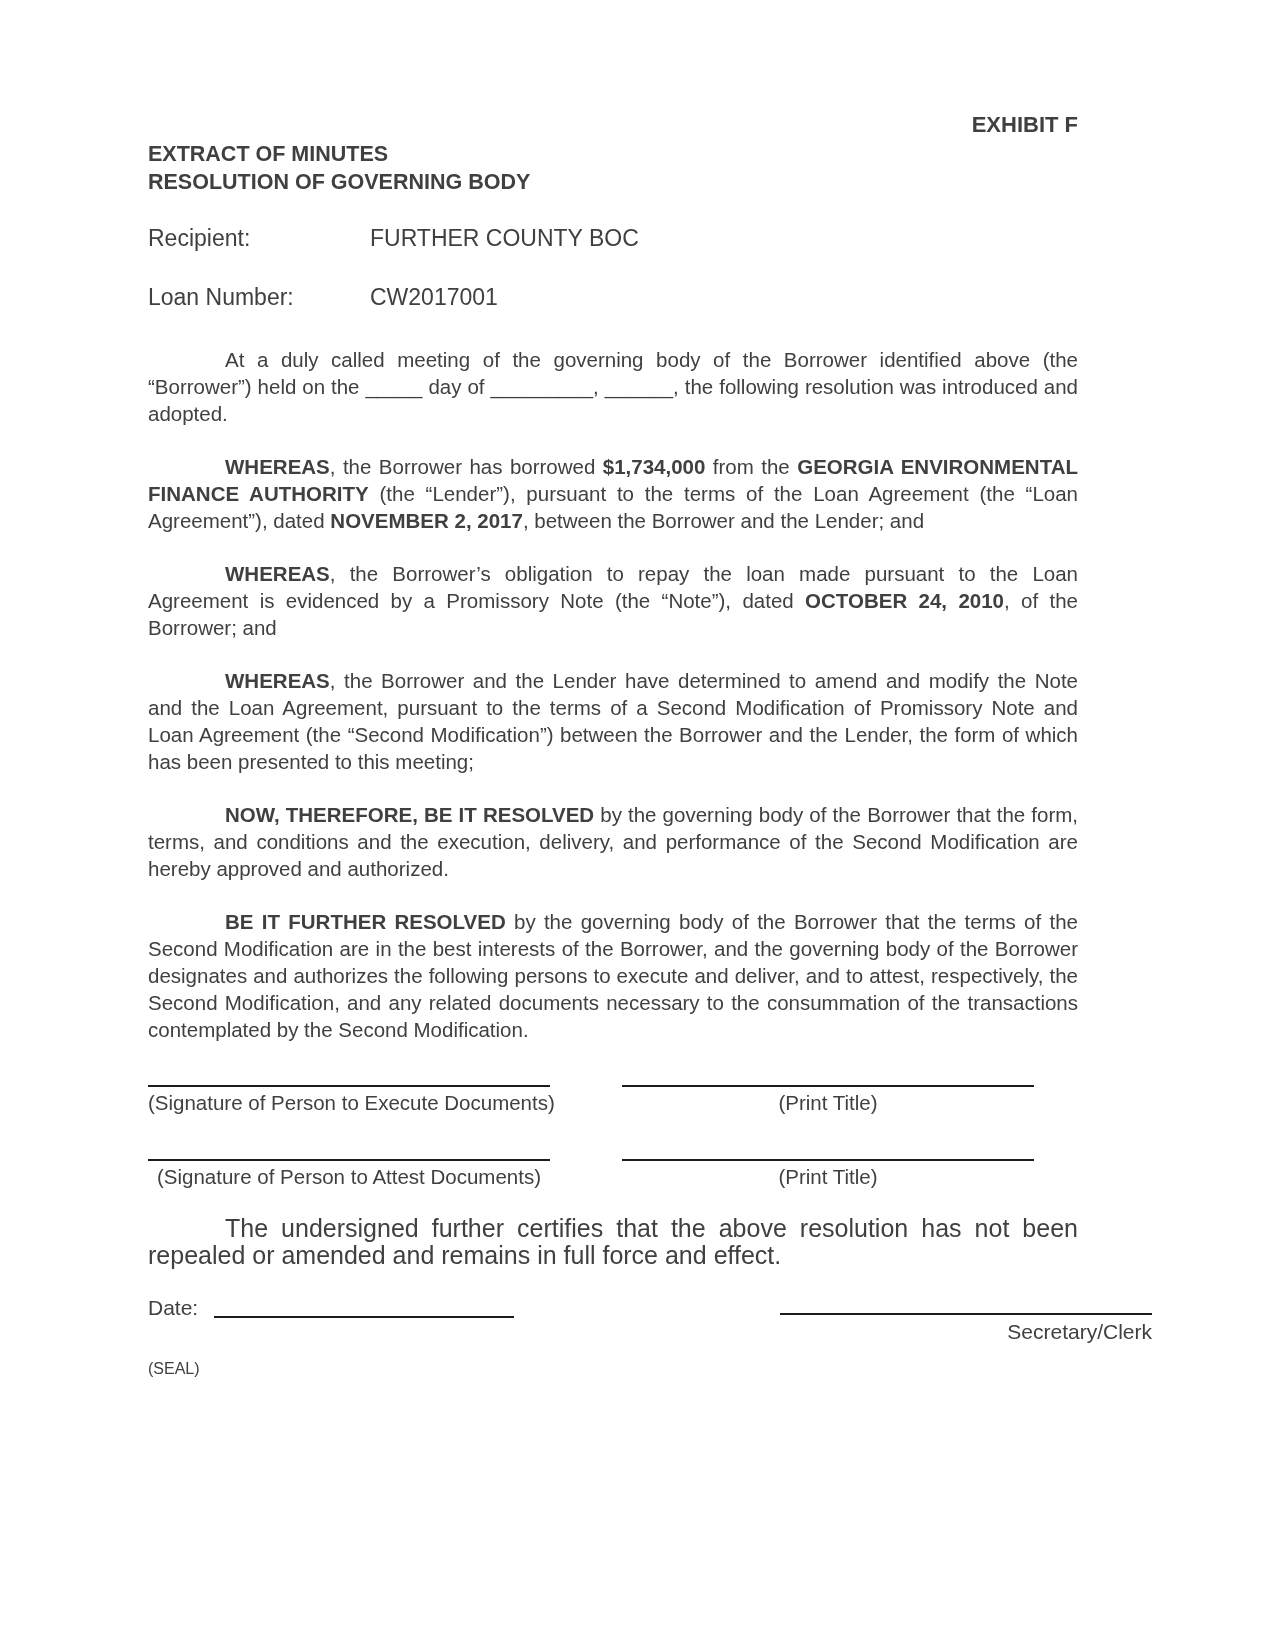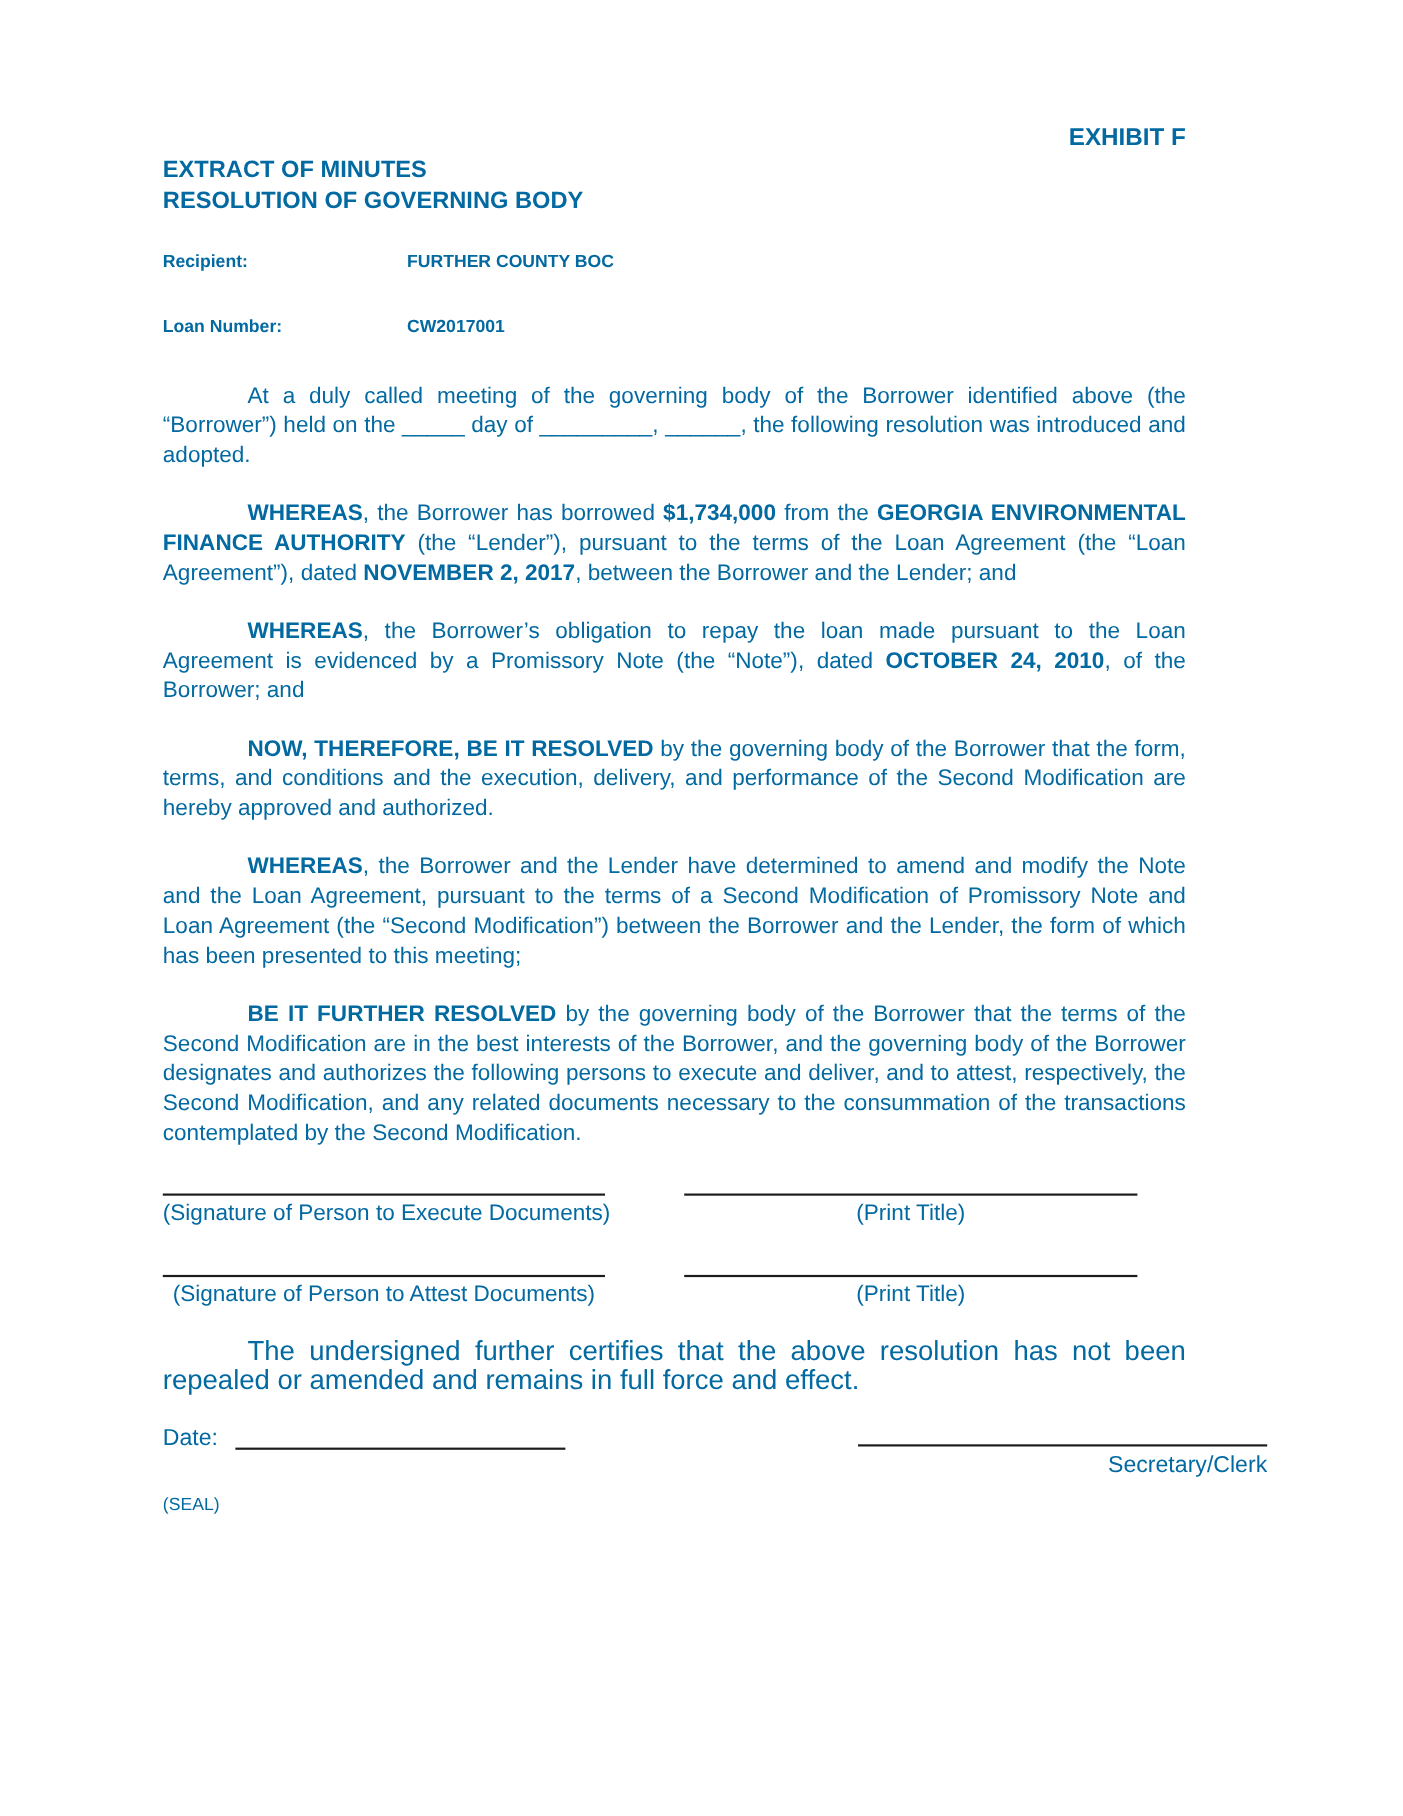--- a/index.html
+++ b/index.html
@@ -4,39 +4,39 @@
 <style>
   html, body { margin: 0; padding: 0; background: #ffffff; }
   .page {
     position: relative;
     width: 1275px;
     height: 1445px;
     box-sizing: border-box;
     background: #ffffff;
     padding: 112px 197px 0 148px;
     font-family: "Liberation Sans", sans-serif;
-    color: #0369a1;
+    color: #404040;
   }
   .exhibit {
     font-weight: 700;
     font-size: 22px;
     text-align: right;
     line-height: 26px;
   }
   .title-block {
     margin-top: 2px;
     text-align: left;
     font-weight: 700;
     font-size: 21.5px;
     line-height: 28px;
   }
   .meta-row {
     display: flex;
-    font-weight: 700;
-    font-size: 16px;
+    font-weight: 400;
+    font-size: 23px;
     line-height: 25px;
   }
   .meta-row.recipient { margin-top: 30px; }
   .meta-row.loan { margin-top: 34px; }
   .meta-label { width: 222px; flex: none; }
   .body-para {
     margin: 26px 0 0 0;
     font-size: 20.5px;
     line-height: 27px;
     text-align: justify;
@@ -98,23 +98,23 @@
     <div class="meta-label">Loan Number:</div>
     <div class="meta-value">CW2017001</div>
   </div>
 
   <p class="body-para first"><span>At a duly called meeting of the governing body of the Borrower identified above (the “Borrower”) held on the _____ day of _________, ______, the following resolution was introduced and adopted.</span></p>
 
   <p class="body-para"><strong>WHEREAS</strong><span>, the Borrower has borrowed </span><strong>$1,734,000</strong><span> from the </span><strong>GEORGIA ENVIRONMENTAL FINANCE AUTHORITY</strong><span> (the “Lender”), pursuant to the terms of the Loan Agreement (the “Loan Agreement”), dated </span><strong>NOVEMBER 2, 2017</strong><span>, between the Borrower and the Lender; and</span></p>
 
   <p class="body-para"><strong>WHEREAS</strong><span>, the Borrower’s obligation to repay the loan made pursuant to the Loan Agreement is evidenced by a Promissory Note (the “Note”), dated </span><strong>OCTOBER 24, 2010</strong><span>, of the Borrower; and</span></p>
 
+  <p class="body-para"><strong>WHEREAS</strong><span>, the Borrower and the Lender have determined to amend and modify the Note and the Loan Agreement, pursuant to the terms of a Second Modification of Promissory Note and Loan Agreement (the “Second Modification”) between the Borrower and the Lender, the form of which has been presented to this meeting;</span></p>
+
   <p class="body-para"><strong>NOW, THEREFORE, BE IT RESOLVED</strong><span> by the governing body of the Borrower that the form, terms, and conditions and the execution, delivery, and performance of the Second Modification are hereby approved and authorized.</span></p>
-
-  <p class="body-para"><strong>WHEREAS</strong><span>, the Borrower and the Lender have determined to amend and modify the Note and the Loan Agreement, pursuant to the terms of a Second Modification of Promissory Note and Loan Agreement (the “Second Modification”) between the Borrower and the Lender, the form of which has been presented to this meeting;</span></p>
 
   <p class="body-para"><strong>BE IT FURTHER RESOLVED</strong><span> by the governing body of the Borrower that the terms of the Second Modification are in the best interests of the Borrower, and the governing body of the Borrower designates and authorizes the following persons to execute and deliver, and to attest, respectively, the Second Modification, and any related documents necessary to the consummation of the transactions contemplated by the Second Modification.</span></p>
 
   <div class="sig-row row1">
     <div class="sig-col left">
       <div class="sig-line"></div>
       <div class="sig-label">(Signature of Person to Execute Documents)</div>
     </div>
     <div class="sig-col right">
       <div class="sig-line"></div>

